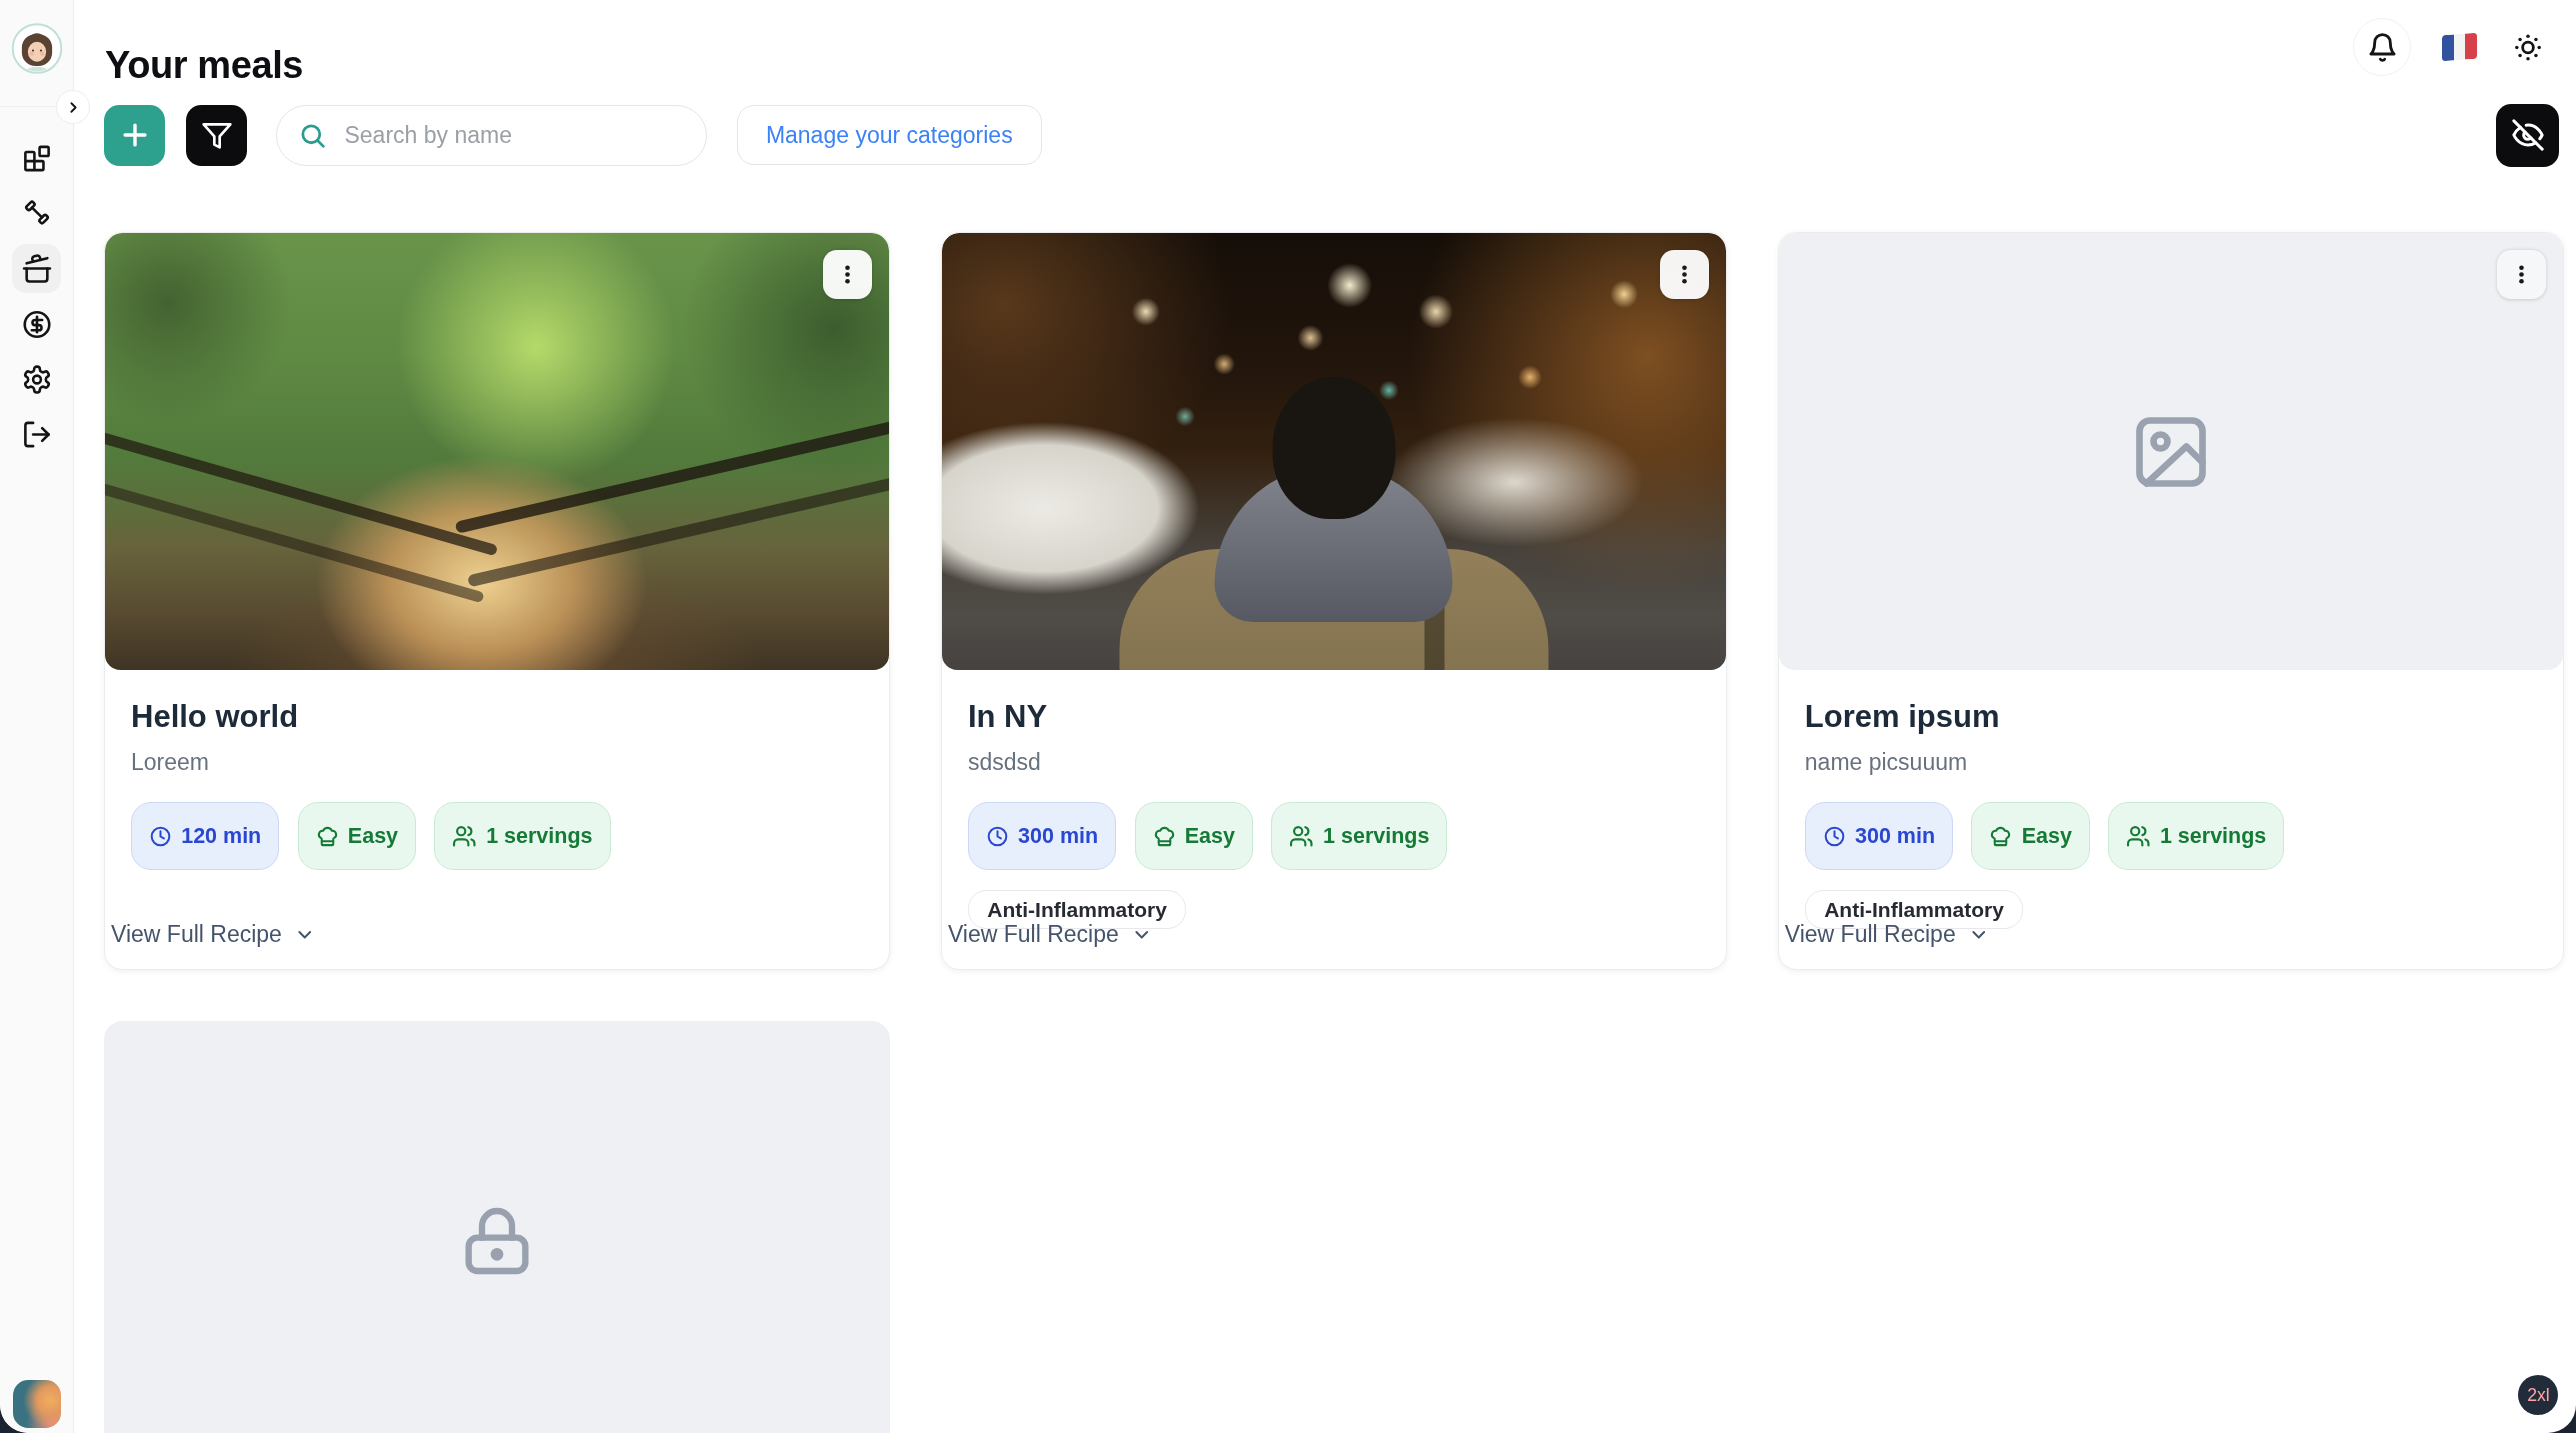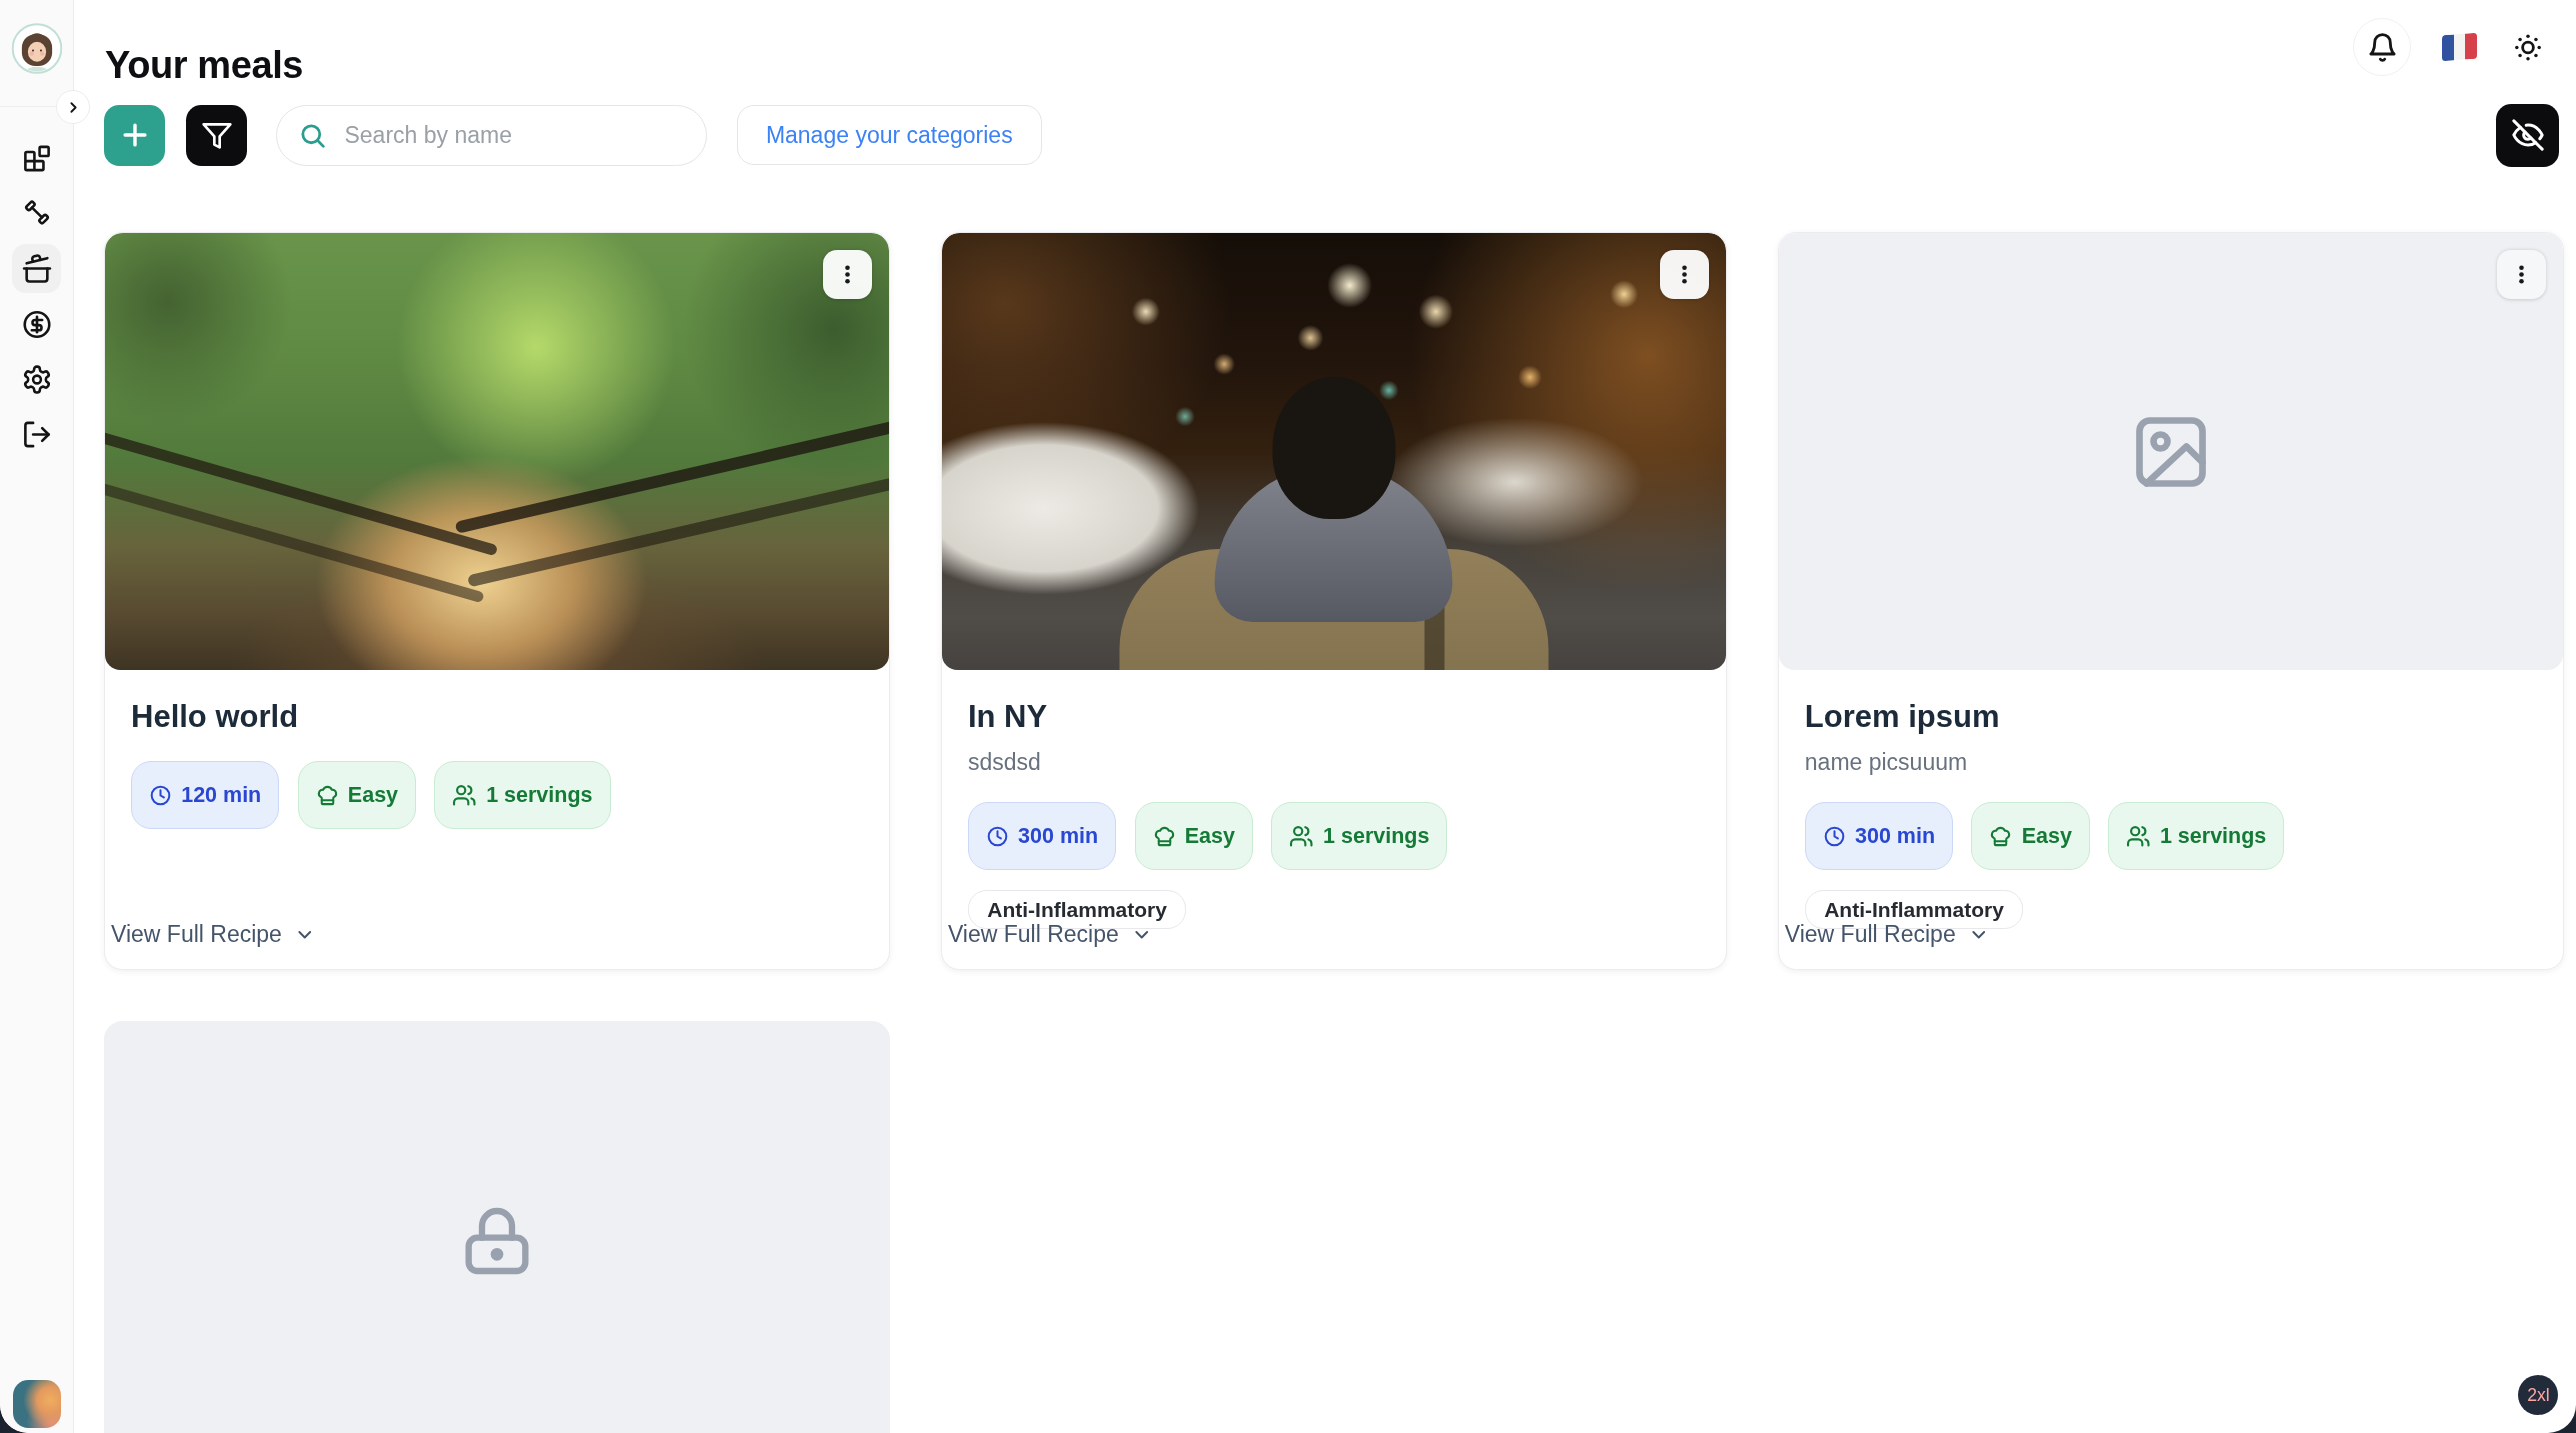--- a/index.html
+++ b/index.html
@@ -268,20 +268,21 @@
               <g fill="#17191c">
                   <circle cx="12" cy="5" r="2.4"></circle>
                   <circle cx="12" cy="12" r="2.4"></circle>
                   <circle cx="12" cy="19" r="2.4"></circle>
                 </g>
             </svg>
           </button>
         </div>
         <div class="card-body">
           <div class="c-title">Hello world</div>
+          <div class="c-sub">Loreem</div>
           <div class="badges">
             <span class="badge b-blue">
               <svg viewBox="0 0 24 24" width="23" height="23" fill="none" stroke="#2947d0" stroke-width="2.1" stroke-linecap="round" stroke-linejoin="round">
                 <circle cx="12" cy="12" r="9.2"></circle>
                   <polyline points="12 6.5 12 12 15.5 14"></polyline>
               </svg>
               <span>120 min</span>
             </span>
             <span class="badge b-green">
               <svg viewBox="0 0 24 24" width="23" height="23" fill="none" stroke="#167a37" stroke-width="2.1" stroke-linecap="round" stroke-linejoin="round">

